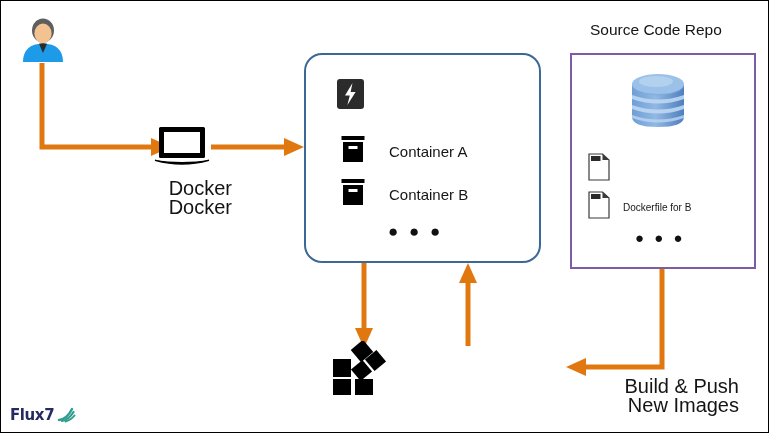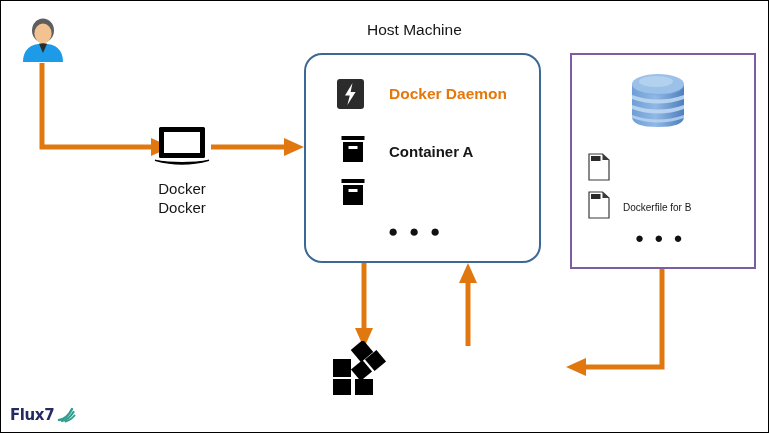--- a/index.html
+++ b/index.html
@@ -42,23 +42,23 @@
     background: #ffffff;
   }
   .repo-box {
     border: 2px solid #7C5CA4;
     box-sizing: border-box;
     background: #ffffff;
   }
   .ortho { stroke: #E0780F; stroke-width: 5; fill: none; }
   .arrowhead { fill: #E0780F; }
   .caption {
-    font-size: 15px;
+    font-size: 20px;
     color: #141414;
-    text-align: center;
+    text-align: right;
     line-height: 19px;
   }
   .logo-text {
     font-family: "DejaVu Sans", sans-serif;
     font-size: 15px;
     font-weight: bold;
     color: #252a63;
     letter-spacing: -0.4px;
   }
   .icon-svg { display: block; }
@@ -102,51 +102,51 @@
       <rect x="11" y="8" width="36" height="21" fill="#ffffff"></rect>
       <path d="M1 36 Q29 44 57 36 Q29 40 1 36 Z" fill="#000000"></path>
       <path d="M2 35.5 Q29 43 56 35.5 L56 37 Q29 44.5 2 37 Z" fill="#000000"></path>
     </svg>
   </div>
   <div class="abs caption" style="left:131px; top:178px; width:100px;">
     <div>Docker</div>
     <div>Docker</div>
   </div>
 
-  <div class="abs title" style="left:366px; top:20px;">Host Machine</div>
 
   <div class="abs host-box" style="left:303px; top:52px; width:237px; height:210px;"></div>
 
   <div class="abs" style="left:336px; top:78px;">
     <svg class="icon-svg" width="27" height="30" viewBox="0 0 27 30">
       <rect x="0" y="0" width="27" height="30" rx="3" fill="#2b2b2b"></rect>
       <polygon points="15.5,4 8,16.5 12.8,16.5 10.4,26 18.6,13 13.6,13" fill="#ffffff"></polygon>
     </svg>
   </div>
-  <div class="abs daemon-label" style="left:388px; top:84px;">Docker Daemon</div>
 
   <div class="abs" style="left:340px; top:135px;">
     <svg class="icon-svg" width="24" height="27" viewBox="0 0 24 27">
       <rect x="0.5" y="0" width="23" height="4" fill="#000000"></rect>
       <rect x="2" y="6" width="20" height="20" fill="#000000"></rect>
       <rect x="7.5" y="10" width="9" height="3" fill="#ffffff"></rect>
     </svg>
   </div>
-  <div class="abs node-label" style="left:388px; top:142px;font-weight:bold;">Container A</div>
+  <div class="abs node-label" style="left:388px; top:142px;">Container A</div>
 
   <div class="abs" style="left:340px; top:178px;">
     <svg class="icon-svg" width="24" height="27" viewBox="0 0 24 27">
       <rect x="0.5" y="0" width="23" height="4" fill="#000000"></rect>
       <rect x="2" y="6" width="20" height="20" fill="#000000"></rect>
       <rect x="7.5" y="10" width="9" height="3" fill="#ffffff"></rect>
     </svg>
   </div>
+  <div class="abs node-label" style="left:388px; top:185px;">Container B</div>
 
   <div class="abs ellipsis" style="left:387px; top:226px; font-size:17px;">● ● ●</div>
 
+  <div class="abs title" style="left:589px; top:20px;">Source Code Repo</div>
 
   <div class="abs repo-box" style="left:569px; top:52px; width:186px; height:216px;"></div>
 
   <div class="abs" style="left:625px; top:70px;">
     <svg class="icon-svg" width="64" height="60" viewBox="0 0 64 60">
       <defs>
         <linearGradient id="dbg" x1="0" y1="0" x2="1" y2="0">
           <stop offset="0%" stop-color="#6f9ed6"></stop>
           <stop offset="45%" stop-color="#91b8e4"></stop>
           <stop offset="100%" stop-color="#4f7fbd"></stop>
@@ -185,20 +185,24 @@
     <svg class="icon-svg" width="64" height="54" viewBox="0 0 64 54">
       <rect x="1" y="18" width="18" height="18" fill="#000000"></rect>
       <rect x="1" y="38" width="18" height="16" fill="#000000"></rect>
       <rect x="23" y="38" width="18" height="16" fill="#000000"></rect>
       <rect x="22" y="2" width="16" height="16" fill="#000000" transform="rotate(-40 30 10)"></rect>
       <rect x="36" y="12" width="15" height="15" fill="#000000" transform="rotate(-40 43.5 19.5)"></rect>
       <rect x="22" y="22" width="15" height="15" fill="#000000" transform="rotate(-40 29.5 29.5)"></rect>
     </svg>
   </div>
 
+  <div class="abs caption" style="left:598px; top:376px; width:140px;">
+    <div>Build &amp; Push</div>
+    <div>New Images</div>
+  </div>
 
   <div class="abs" style="left:9px; top:405px; display:flex; align-items:flex-start; gap:2px;">
     <span class="logo-text">Flux7</span>
     <svg class="icon-svg" width="20" height="18" viewBox="0 0 20 18">
       <path d="M3 14 Q11 13 16 3" stroke="#2f9d8e" stroke-width="2.4" fill="none" stroke-linecap="round"></path>
       <path d="M6 15 Q13 13.5 17.5 6" stroke="#2f9d8e" stroke-width="2.2" fill="none" stroke-linecap="round"></path>
       <path d="M9.5 15.5 Q15 14 18.5 9.5" stroke="#2f9d8e" stroke-width="2" fill="none" stroke-linecap="round"></path>
     </svg>
   </div>
 

